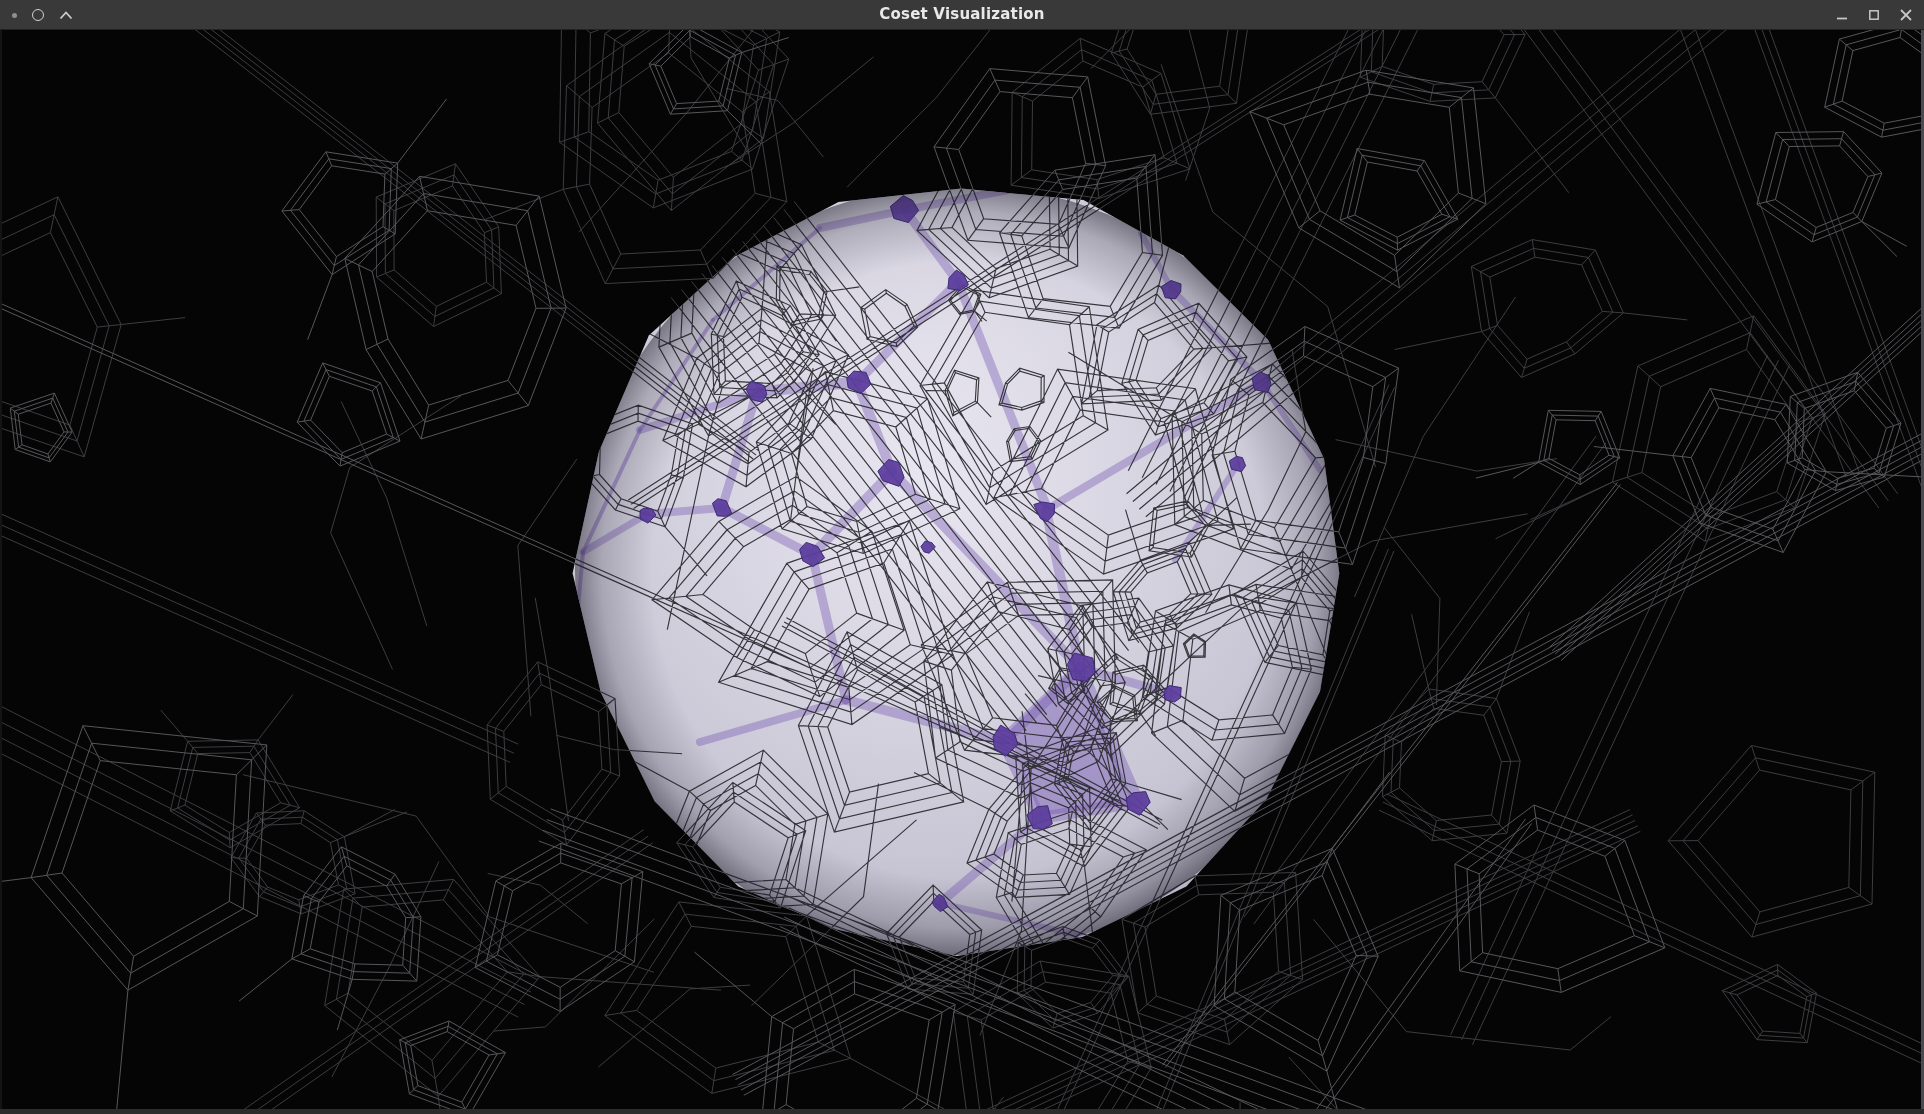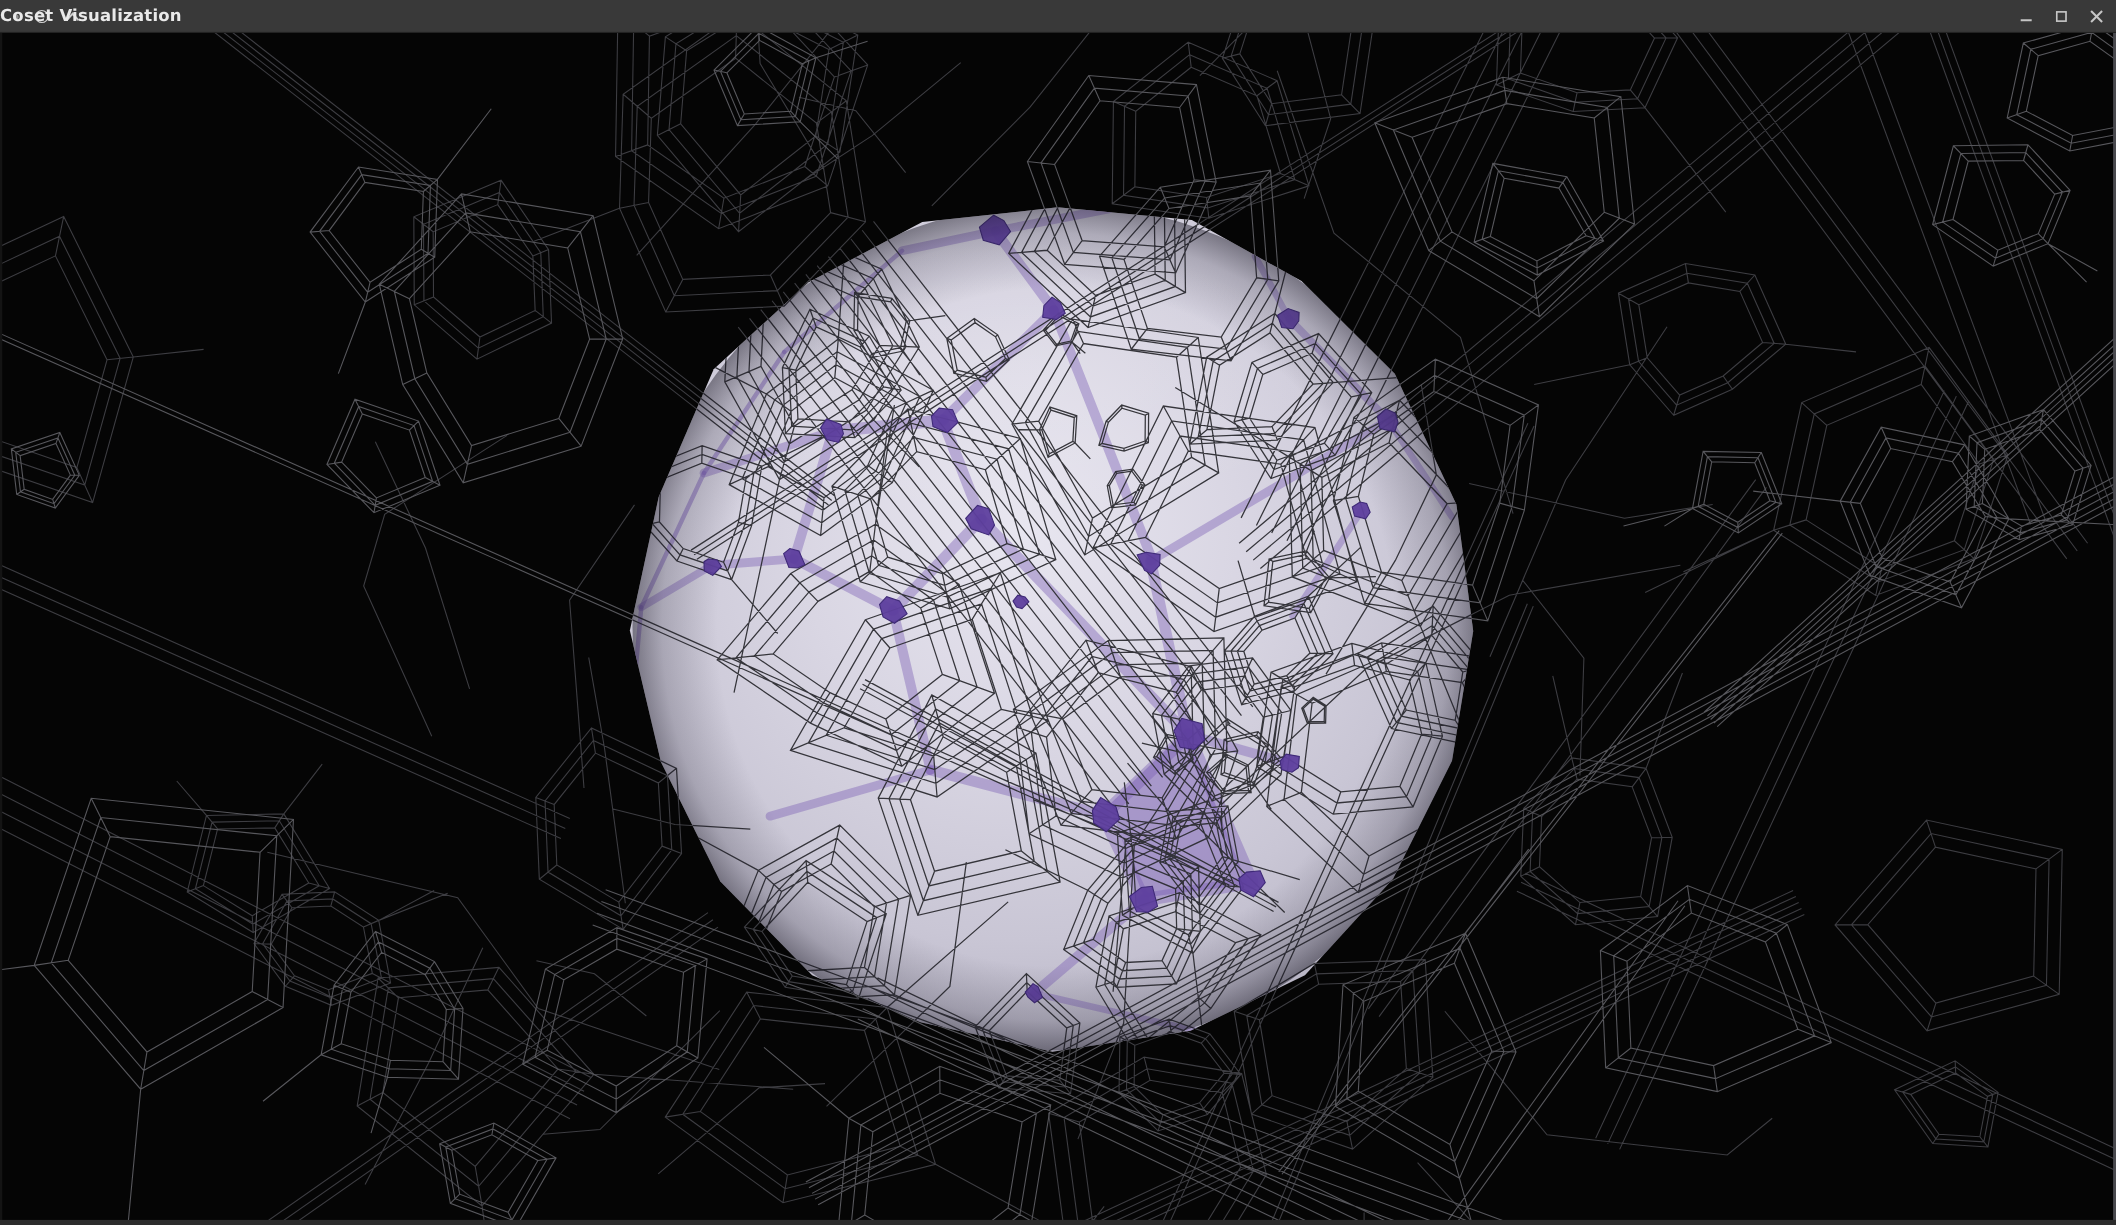--- a/index.html
+++ b/index.html
@@ -3,21 +3,21 @@
 <meta charset="utf-8">
 <style>
   html,body{margin:0;padding:0;background:#000;}
   body{width:1924px;height:1114px;overflow:hidden;font-family:"DejaVu Sans","Liberation Sans",sans-serif;}
   .window{position:relative;width:1924px;height:1114px;background:#050505;}
   .titlebar{position:absolute;top:0;left:0;width:100%;height:30px;background:var(--tb-bg,#393939);
     border-bottom:1px solid #222;box-sizing:border-box;z-index:10;}
   .tb-left{position:absolute;left:12px;top:0;height:30px;display:flex;align-items:center;gap:15px;}
   .dot{width:5px;height:5px;border-radius:50%;background:#8f8f8f;display:inline-block;}
   .circ{width:12px;height:12px;border:1.5px solid #d2d2d2;border-radius:50%;display:inline-block;box-sizing:border-box;}
-  .title{position:absolute;left:0;right:0;top:0;height:30px;line-height:29px;
+  .title{position:absolute;left:0;right:0;top:0;height:30px;line-height:29px;text-align:center;
     font-size:15px;font-weight:700;color:var(--tb-fg,#e9e9e9);letter-spacing:.2px;pointer-events:none;}
   .tb-right{position:absolute;right:10px;top:0;height:30px;display:flex;align-items:center;gap:16px;}
   .tb-right svg{display:block;cursor:pointer;}
   #scene{position:absolute;top:30px;left:0;display:block;}
   .border-right{position:absolute;top:30px;right:0;bottom:0;width:3px;background:#4a4a4f;z-index:5;}
   .border-bottom{position:absolute;left:0;right:0;bottom:0;height:5px;background:#2c2c2c;z-index:5;}
   .border-left{position:absolute;top:30px;left:0;bottom:0;width:2px;background:#141414;z-index:5;}
 </style>
 </head>
 <body>

